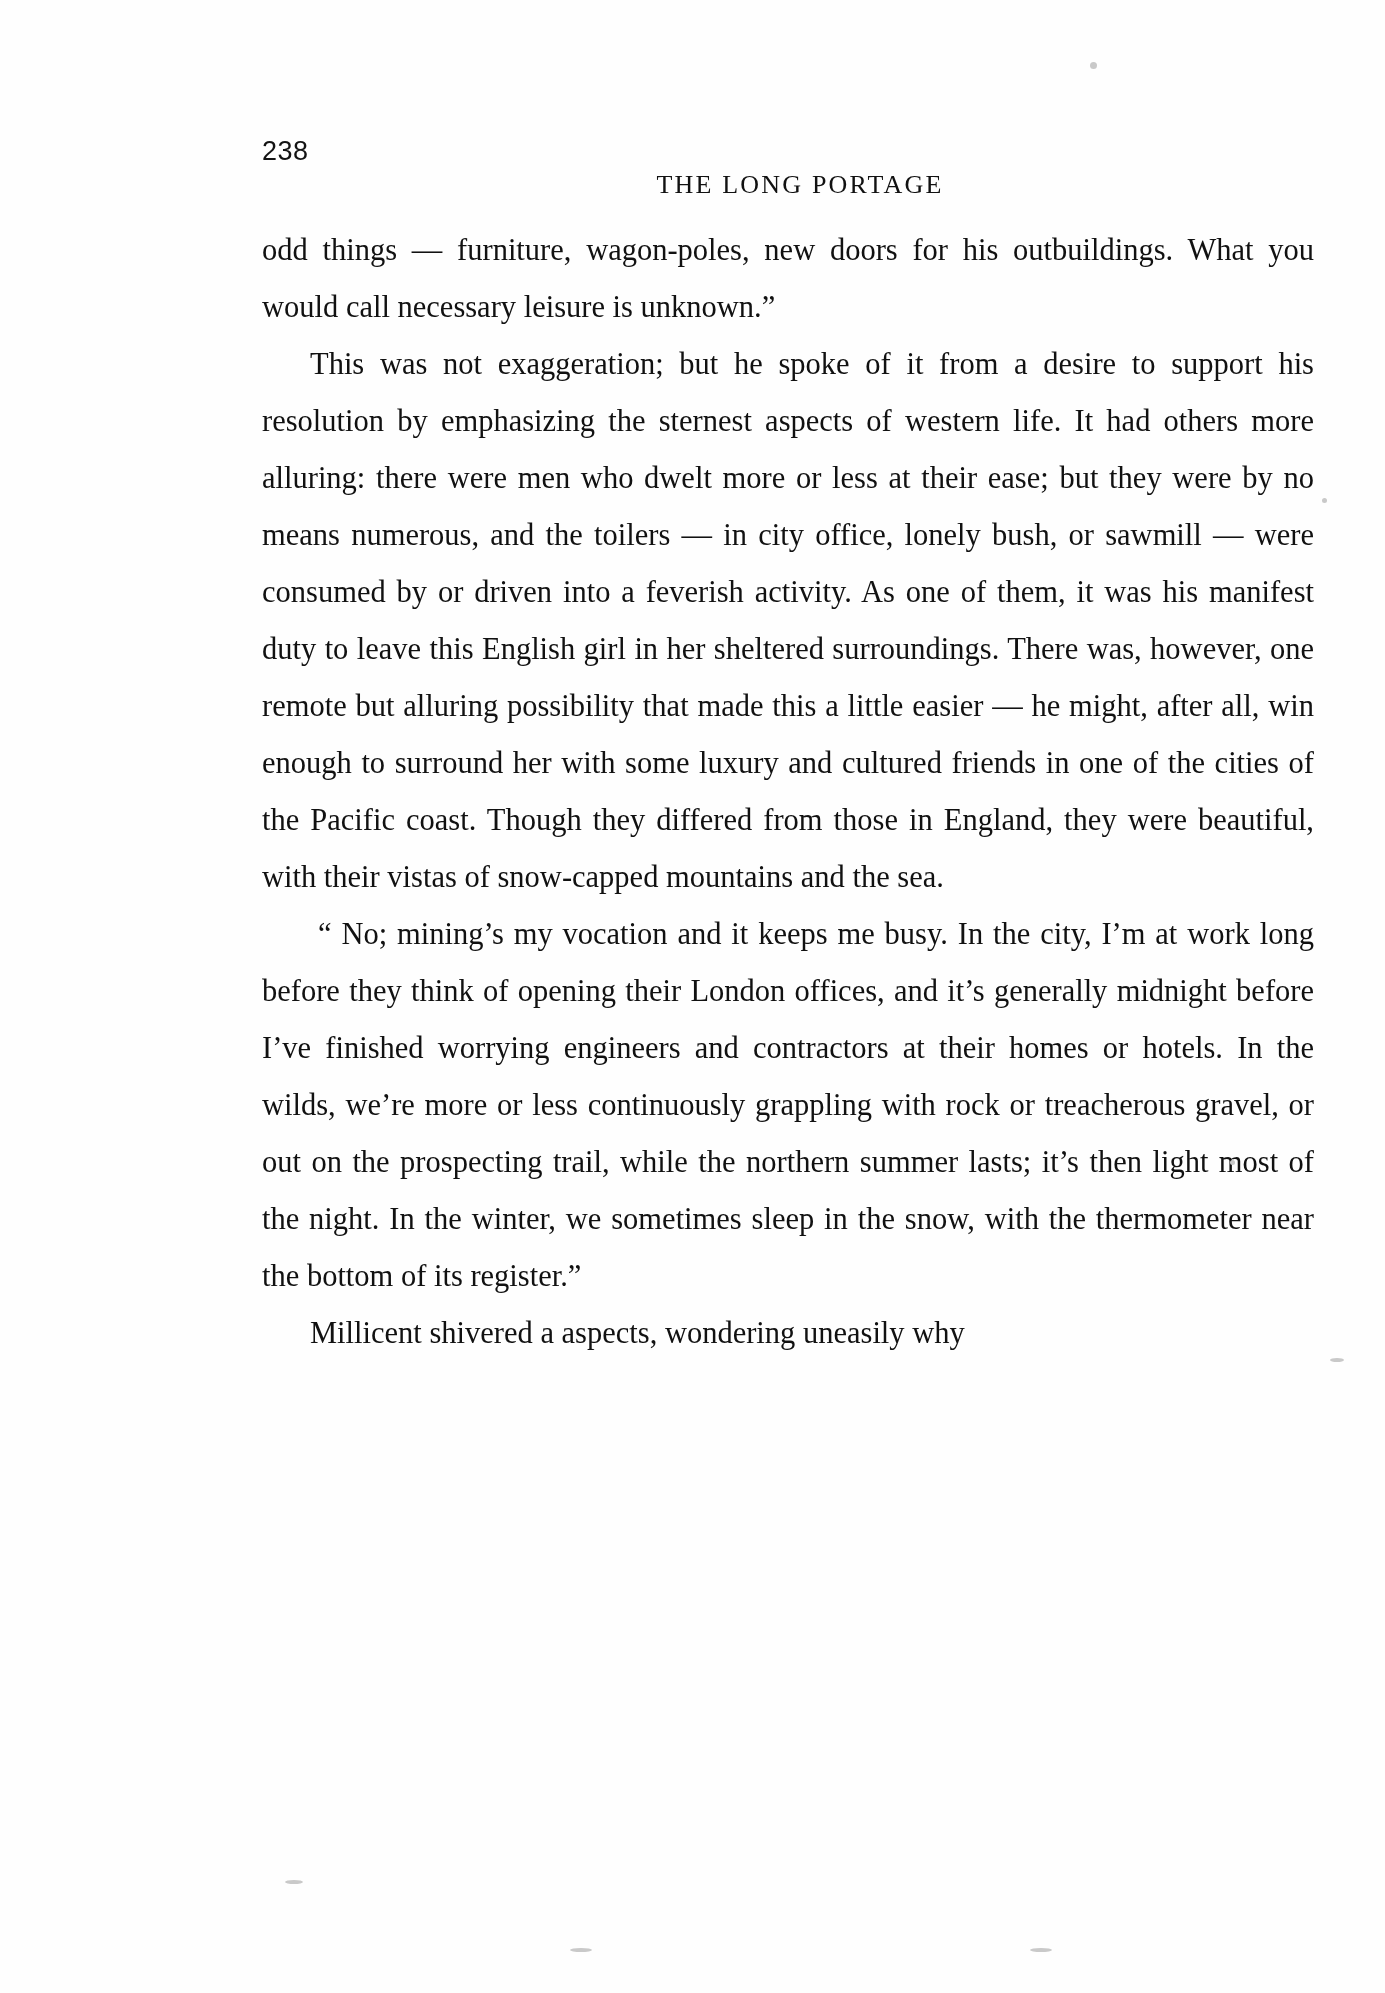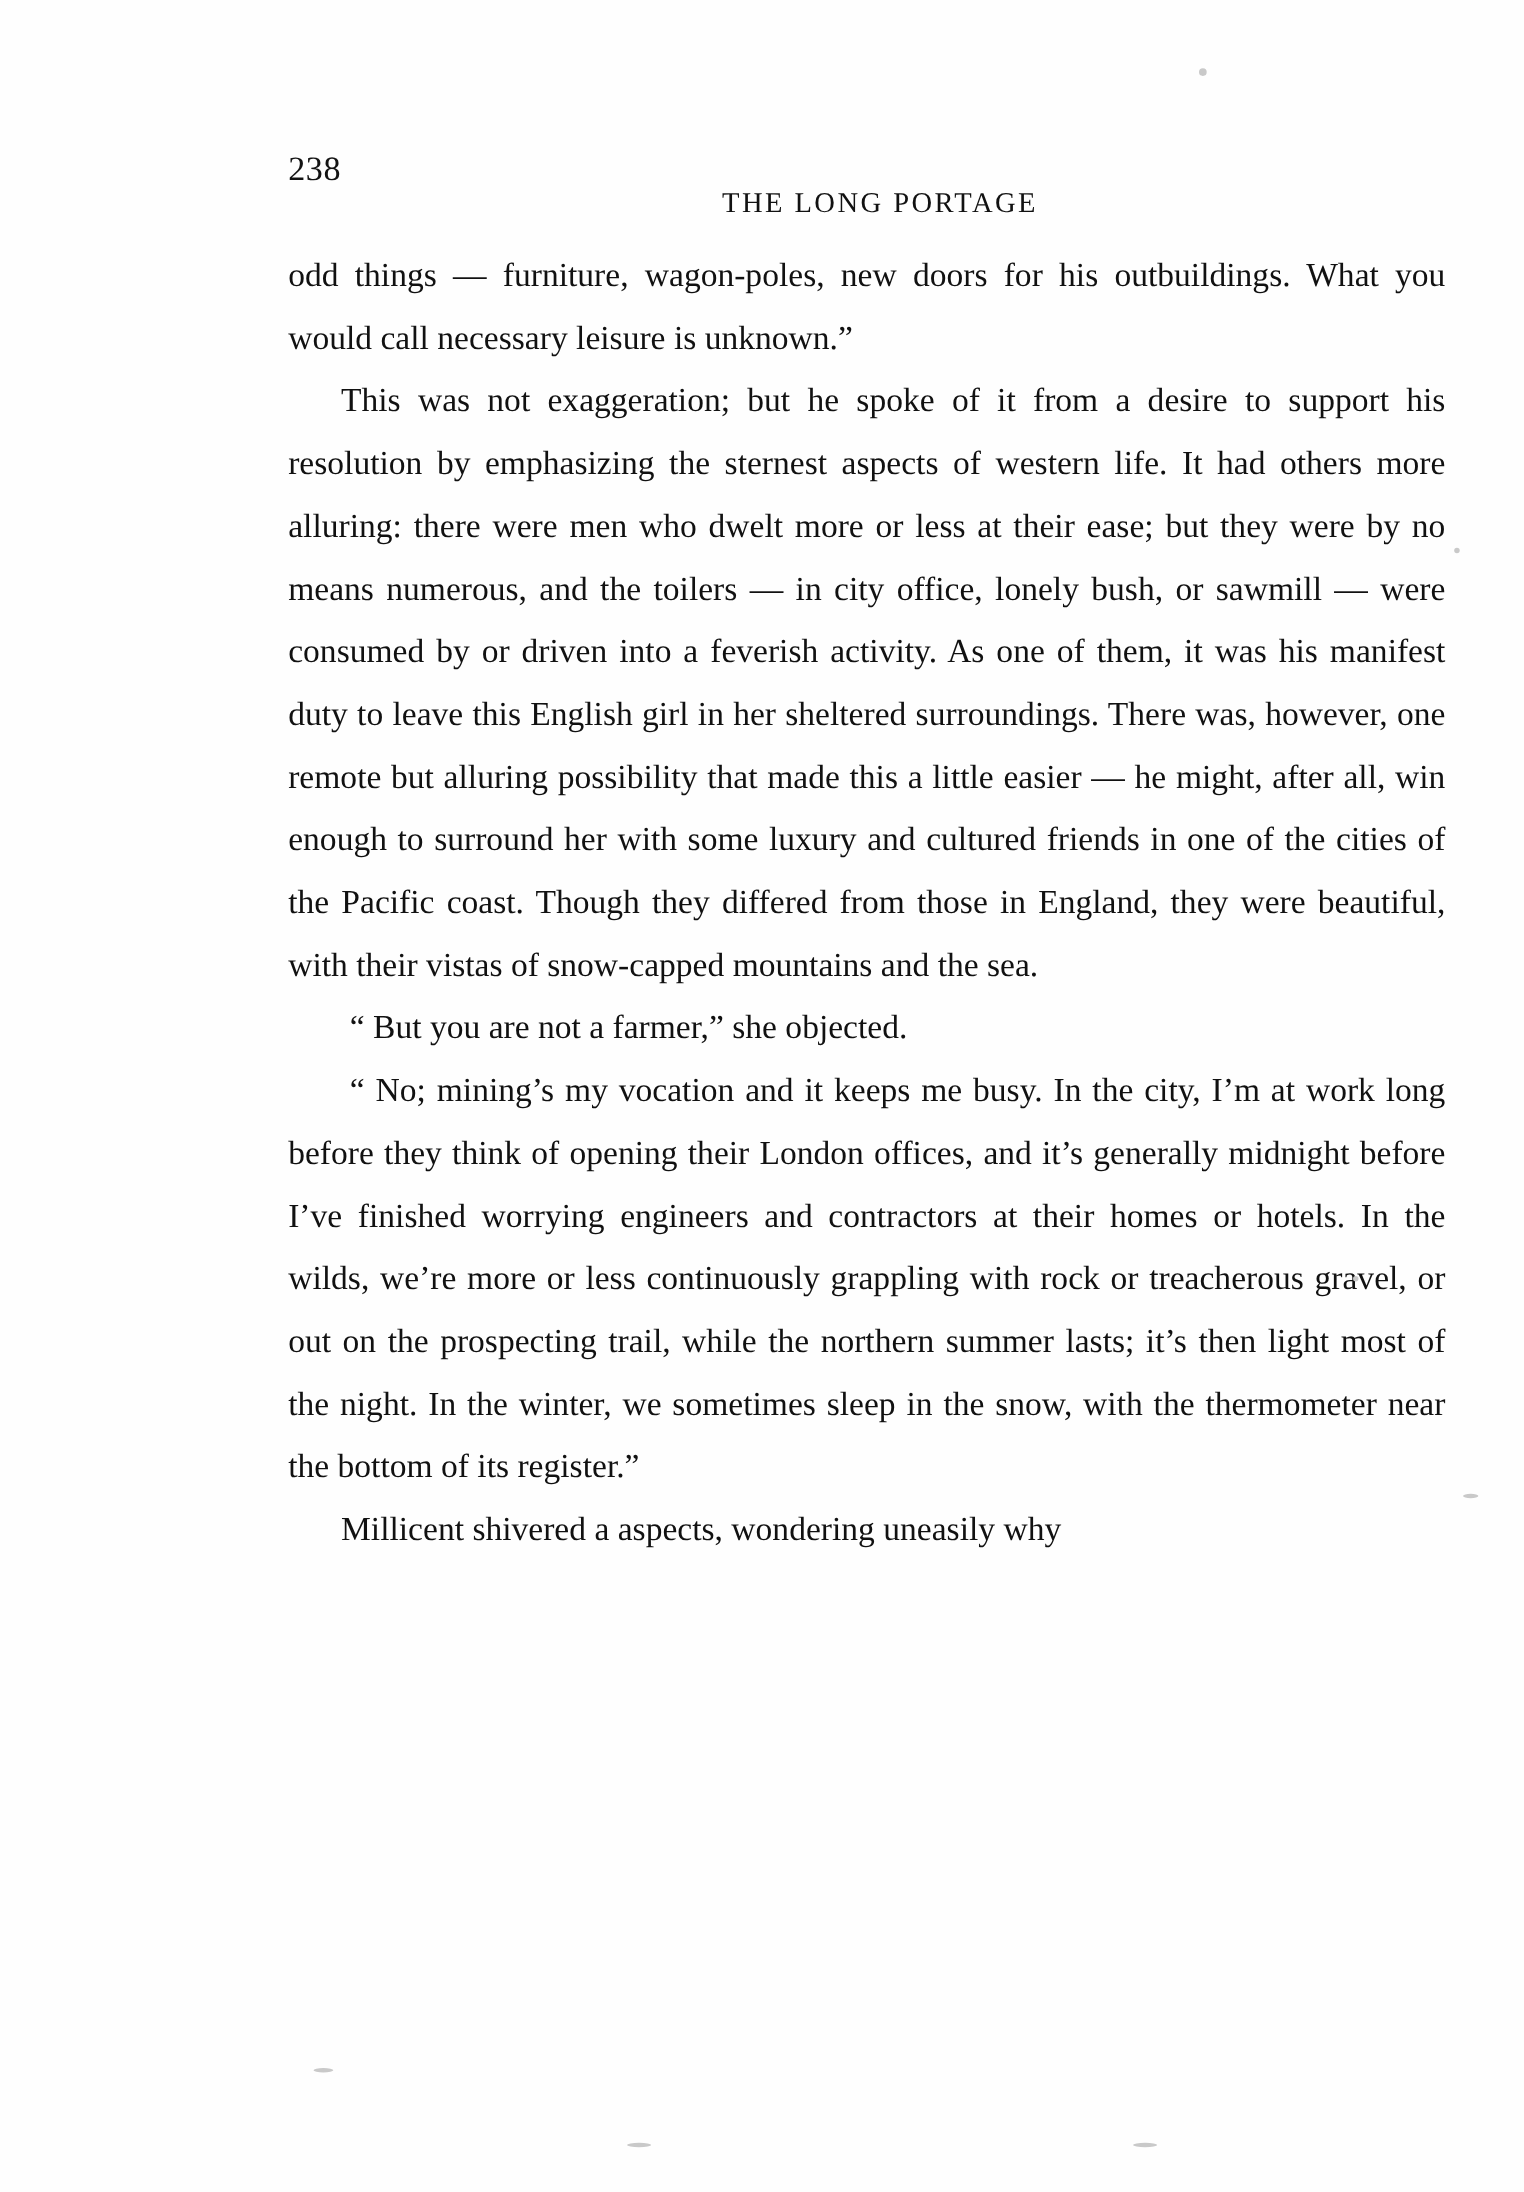--- a/index.html
+++ b/index.html
@@ -31,23 +31,23 @@
   }
   .header-row {
     position: relative;
     height: 70px;
     display: block;
   }
   .folio {
     position: absolute;
     left: 0;
     top: 8px;
-    font-size: 31px;
+    font-size: 27px;
     letter-spacing: 0.5px;
-    font-family: Liberation Serif, serif;
+    font-family: Liberation Sans, sans-serif;
     color: #131313;
   }
   .running-head {
     position: absolute;
     left: 0;
     right: 0;
     top: 6px;
     text-align: center;
     font-size: 26px;
     letter-spacing: 2.2px;
@@ -90,21 +90,20 @@
   <div class="page-inner">
     <div class="header-row">
       <div class="folio">238</div>
       <div class="running-head">THE LONG PORTAGE</div>
     </div>
   </div>
 
   <div class="body-text">
     <p class="no-indent">odd things — furniture, wagon-poles, new doors for his outbuildings. What you would call necessary leisure is unknown.”</p>
     <p>This was not exaggeration; but he spoke of it from a desire to support his resolution by emphasizing the sternest aspects of western life.  It had others more alluring: there were men who dwelt more or less at their ease; but they were by no means numerous, and the toilers — in city office, lonely bush, or sawmill — were consumed by or driven into a feverish activity. As one of them, it was his manifest duty to leave this English girl in her sheltered surroundings.  There was, however, one remote but alluring possibility that made this a little easier — he might, after all, win enough to surround her with some luxury and cultured friends in one of the cities of the Pacific coast. Though they differed from those in England, they were beautiful, with their vistas of snow-capped mountains and the sea.</p>
-    <p class="quote-indent">“ But you are not a farmer,” she objected.</p>
     <p class="quote-indent">“ No; mining’s my vocation and it keeps me busy. In the city, I’m at work long before they think of opening their London offices, and it’s generally midnight before I’ve finished worrying engineers and contractors at their homes or hotels.  In the wilds, we’re more or less continuously grappling with rock or treacherous gravel, or out on the prospecting trail, while the northern summer lasts; it’s then light most of the night.  In the winter, we sometimes sleep in the snow, with the thermometer near the bottom of its register.”</p>
     <p>Millicent shivered a aspects, wondering uneasily why</p>
   </div>
 
   <div class="speck" style="left:1090px; top:62px; width:7px; height:7px;"></div>
   <div class="speck" style="left:1322px; top:498px; width:5px; height:5px;"></div>
   <div class="speck" style="left:1330px; top:1358px; width:14px; height:4px;"></div>
   <div class="speck" style="left:1230px; top:1160px; width:5px; height:5px;"></div>
   <div class="speck" style="left:285px; top:1880px; width:18px; height:4px;"></div>
   <div class="speck" style="left:570px; top:1948px; width:22px; height:4px;"></div>

